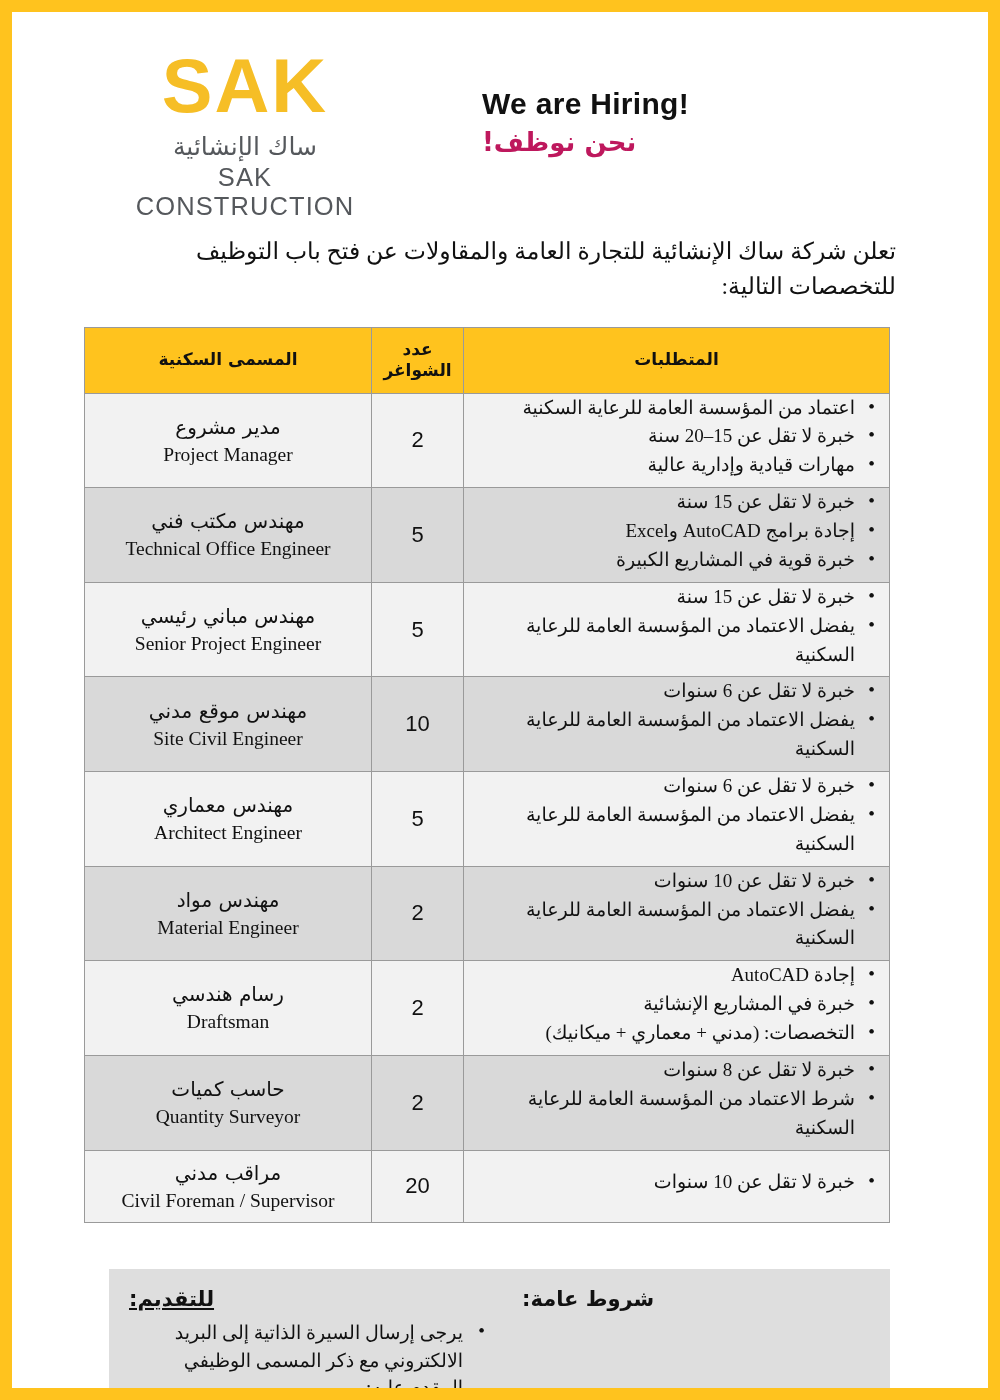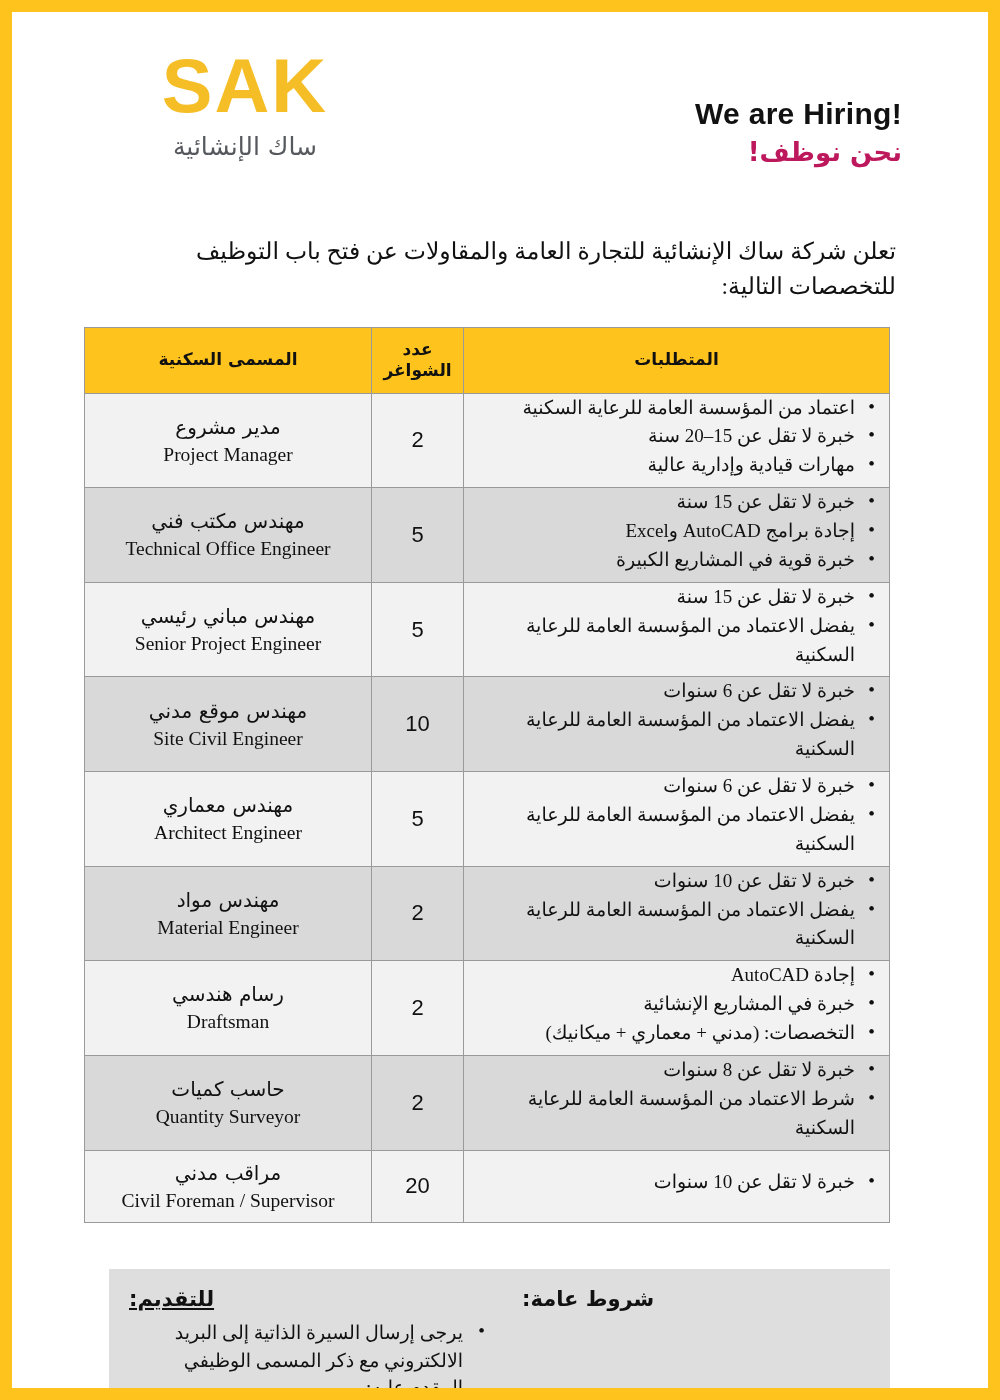--- a/index.html
+++ b/index.html
@@ -61,24 +61,24 @@
     font-family:"Liberation Sans", sans-serif;
     font-size:25.5px;
     letter-spacing:1.1px;
     color:#55585c;
     direction:ltr;
     text-align:center;
   }
 
   .title-block {
     position:absolute;
-    top:85px;
+    top:75px;
     left:470px;
     width:420px;
-    text-align:right;
+    text-align:left;
   }
   .title-en {
     direction:ltr;
     font-family:"Liberation Sans", sans-serif;
     font-weight:bold;
     font-size:30px;
     color:#111;
     letter-spacing:0.3px;
   }
   .title-ar {
@@ -230,20 +230,21 @@
 <body>
 
 <div class="poster">
   <div class="sheet">
 
     <div class="header">
 
       <div class="logo-block">
         <div class="logo-sak">SAK</div>
         <div class="logo-ar">ساك الإنشائية</div>
+        <div class="logo-en">SAK CONSTRUCTION</div>
       </div>
 
       <div class="title-block">
         <div class="title-en">We are Hiring!</div>
         <div class="title-ar">نحن نوظف!</div>
       </div>
     </div>
 
     <p class="intro">تعلن شركة ساك الإنشائية للتجارة العامة والمقاولات عن فتح باب التوظيف للتخصصات التالية:</p>
 

